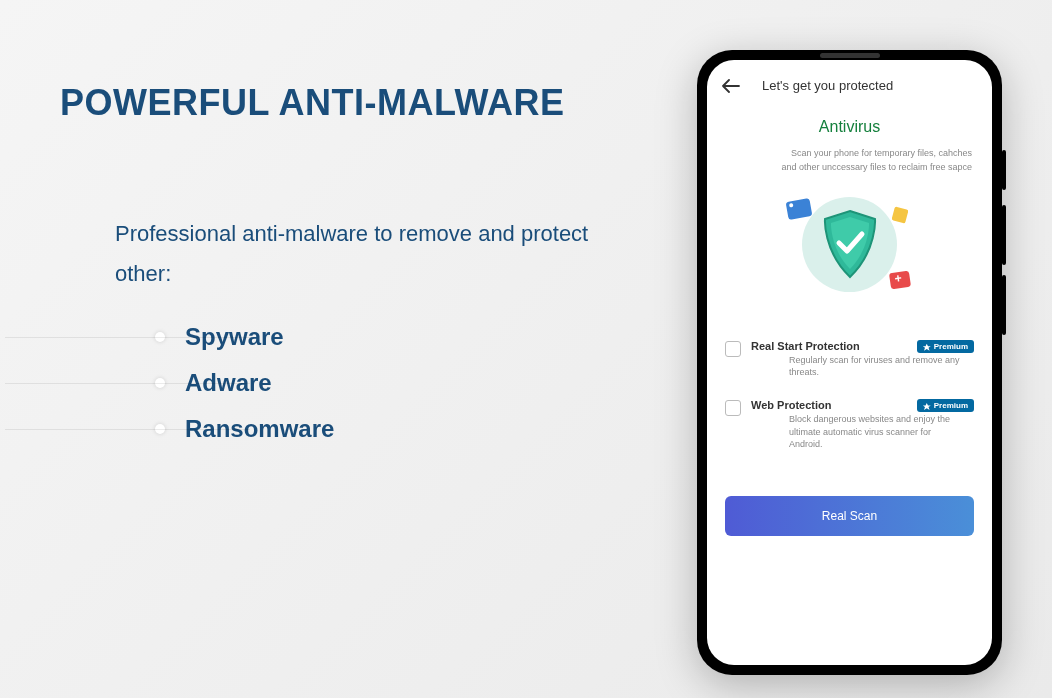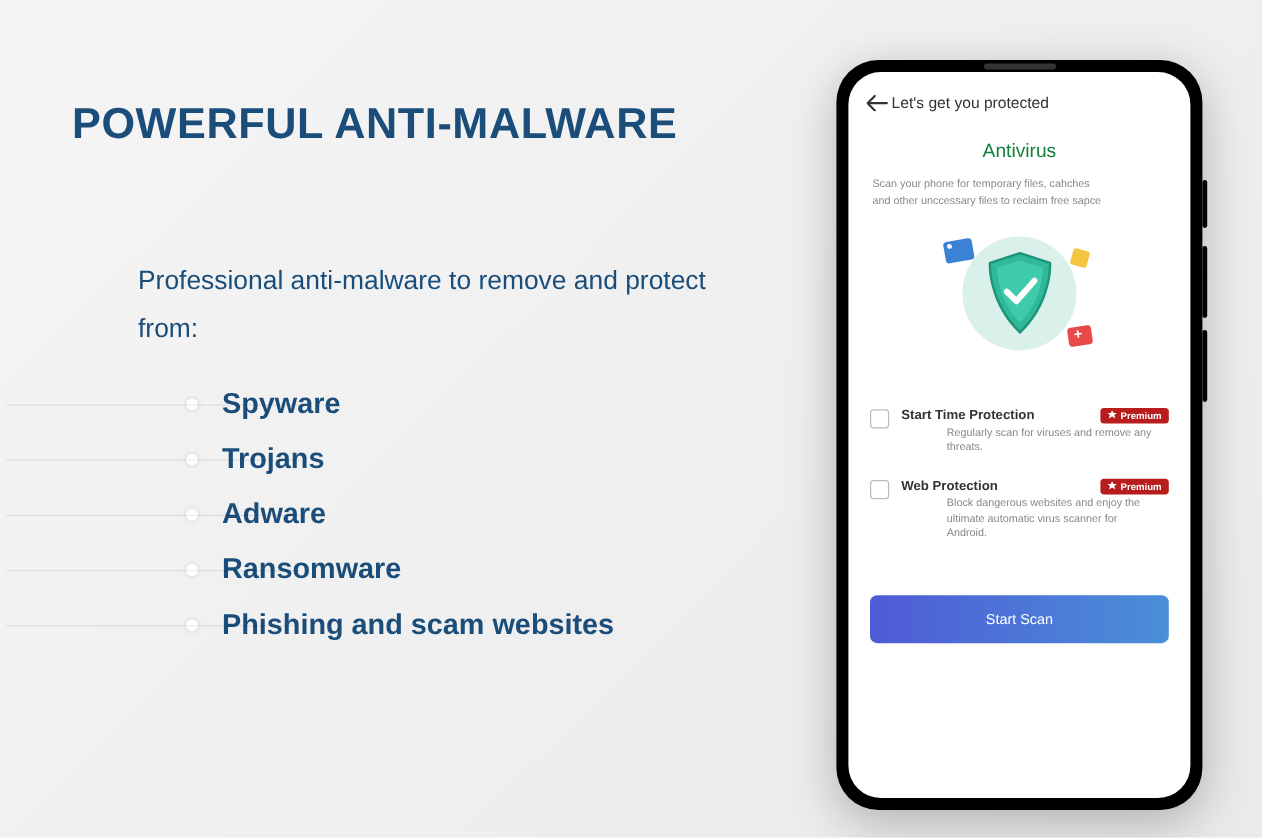--- a/index.html
+++ b/index.html
@@ -98,42 +98,42 @@
   background: #fff;
   border-radius: 27px;
   overflow: hidden;
   display: flex;
   flex-direction: column;
 }
 .app-header {
   display: flex;
   align-items: center;
   padding: 18px 15px 10px;
-  gap: 3px;
+  gap: 22px;
 }
 .back-arrow {
   width: 18px;
   height: 14px;
   position: relative;
 }
 .back-arrow svg { display: block; }
 .header-title {
   font-size: 13px;
   font-weight: 500;
   color: #333;
 }
 .section-title {
   text-align: center;
   font-size: 16px;
   font-weight: 500;
   color: #15803d;
   margin-top: 15px;
 }
 .section-desc {
-  text-align: left;
+  text-align: right;
   font-size: 9px;
   color: #888;
   line-height: 1.6;
   margin-top: 10px;
   padding: 0 20px;
 }
 .shield-area {
   display: flex;
   justify-content: center;
   align-items: center;
@@ -181,28 +181,28 @@
   display: flex;
   justify-content: space-between;
   align-items: center;
 }
 .feature-title {
   font-size: 11px;
   font-weight: 700;
   color: #333;
 }
 .premium-badge {
-  background: #b91c1c;
+  background: #0369a1;
   color: #fff;
   font-size: 8px;
   font-weight: 600;
   padding: 2px 6px;
   border-radius: 3px;
   display: flex;
-  align-items: flex-start;
+  align-items: flex-end;
   gap: 3px;
 }
 .premium-badge::before {
   content: '';
   width: 8px;
   height: 7px;
   background: #fff;
   clip-path: polygon(50% 0%, 65% 35%, 100% 35%, 72% 57%, 85% 100%, 50% 75%, 15% 100%, 28% 57%, 0% 35%, 35% 35%);
 }
 .feature-desc {
@@ -238,27 +238,25 @@
   font-size: 12px;
   font-weight: 500;
   cursor: pointer;
 }
 </style>
 </head>
 <body>
 
 <div class="left-section">
   <h1 class="main-heading">POWERFUL ANTI-MALWARE</h1>
-  <p class="subheading">Professional anti-malware to remove and protect from:</p>
+  <p class="subheading">Professional anti-malware to remove and protect other:</p>
   <ul class="bullet-list">
     <li><span class="bullet-line" style="top:14px"></span><span>Spyware</span></li>
-    <li><span class="bullet-line" style="top:14px"></span><span>Trojans</span></li>
     <li><span class="bullet-line" style="top:14px"></span><span>Adware</span></li>
     <li><span class="bullet-line" style="top:14px"></span><span>Ransomware</span></li>
-    <li><span class="bullet-line" style="top:14px"></span><span>Phishing and scam websites</span></li>
   </ul>
 </div>
 
 <div class="phone-frame">
   <div class="phone-notch-top"></div>
   <div class="phone-button-right pb1"></div>
   <div class="phone-button-right pb2"></div>
   <div class="phone-button-right pb3"></div>
   <div class="phone-screen">
 
@@ -290,21 +288,21 @@
           </svg>
         </div>
       </div>
     </div>
 
     <div class="features">
       <div class="feature-item">
         <div class="checkbox"></div>
         <div class="feature-text">
           <div class="feature-title-row">
-            <span class="feature-title">Start Time Protection</span>
+            <span class="feature-title">Real Start Protection</span>
             <span class="premium-badge">
                 <span>Premium</span>
               </span>
           </div>
           <div class="feature-desc">Regularly scan for viruses and remove any threats.</div>
         </div>
       </div>
       <div class="feature-item">
         <div class="checkbox"></div>
         <div class="feature-text">
@@ -313,16 +311,16 @@
             <span class="premium-badge">
                 <span>Premium</span>
               </span>
           </div>
           <div class="feature-desc">Block dangerous websites and enjoy the ultimate automatic virus scanner for Android.</div>
         </div>
       </div>
     </div>
 
 
-    <div class="scan-button">Start Scan</div>
+    <div class="scan-button">Real Scan</div>
 
   </div>
 </div>
 
 </body></html>

